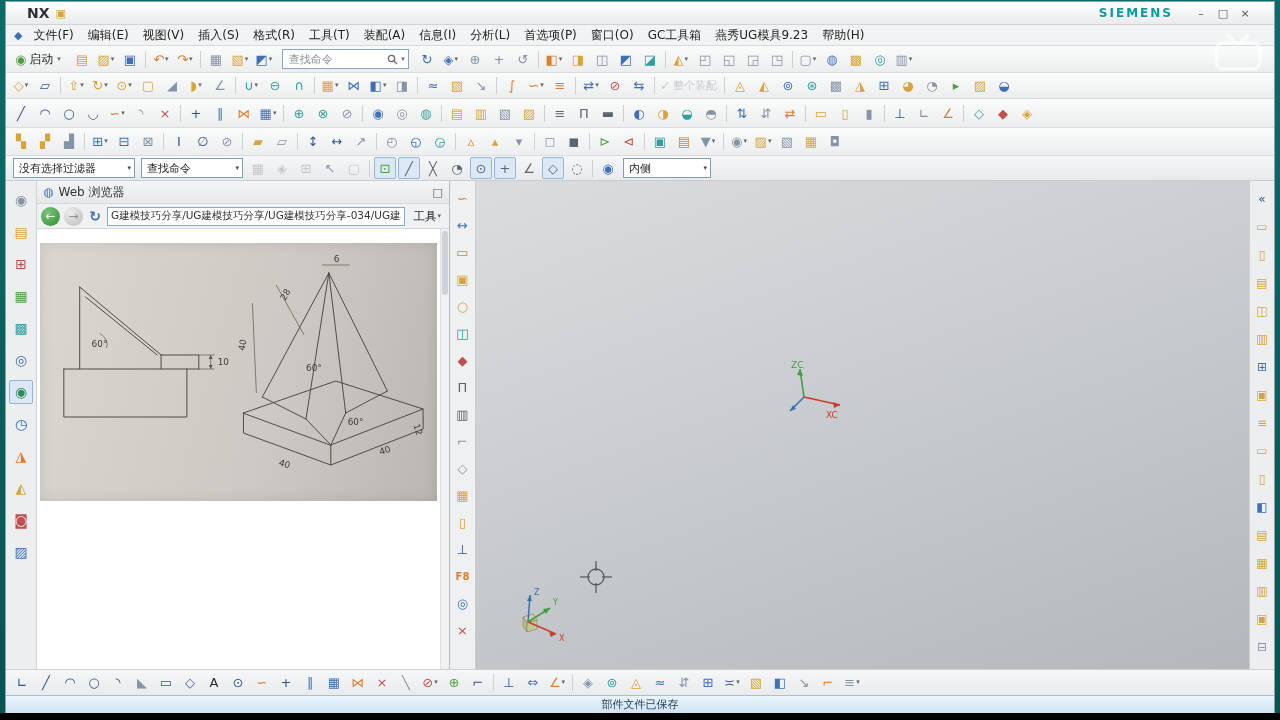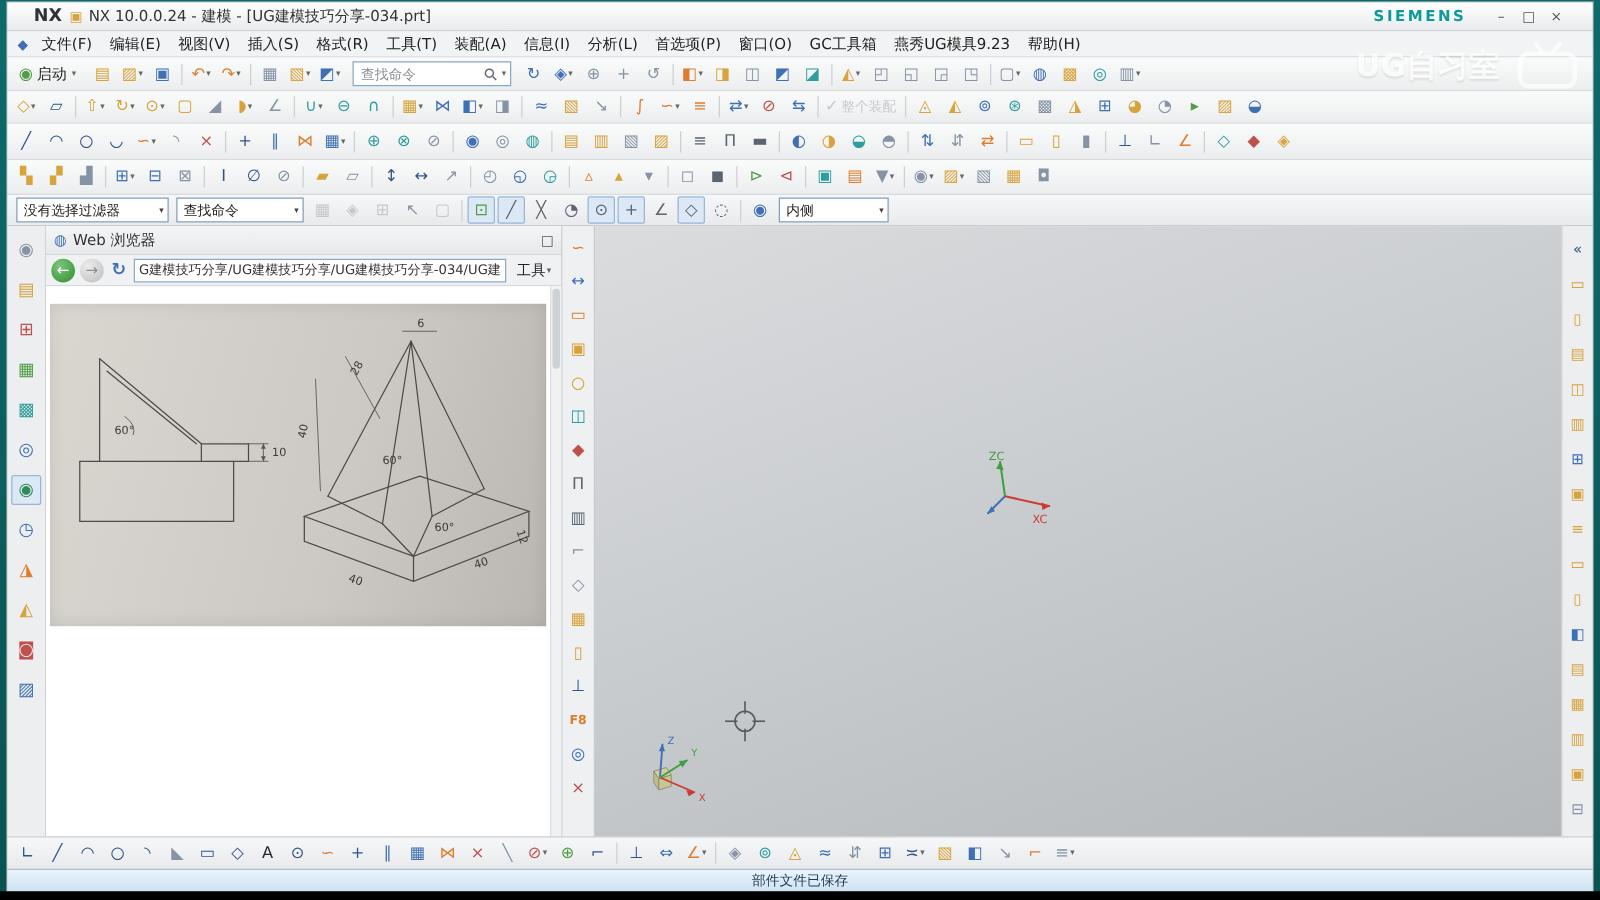--- a/index.html
+++ b/index.html
@@ -91,21 +91,20 @@
 </style>
 </head>
 <body>
 
 <div class="screen">
   <div class="window">
 
     <div class="titlebar">
       <span class="nx-logo">NX</span>
       <span class="app-doc-icon">▣</span>
-      <span class="title-text">NX 10.0.0.24 - 建模 - [UG建模技巧分享-034.prt]</span>
       <span class="brand">SIEMENS</span>
       <span class="win-controls">
         <span>–</span>
         <span>□</span>
         <span>×</span>
       </span>
     </div>
 
     <div class="menubar">
       <span class="menu-app-icon">◆</span>
@@ -1064,21 +1063,20 @@
           <span class="caret">▾</span>
         </span>
       </div>
 
     <div class="status-bar">
       <span>部件文件已保存</span>
     </div>
   </div>
 
   <div class="watermark">
-    <span class="watermark-text">UG自习室</span>
     <svg width="52" height="40" viewBox="0 0 52 40">
       <line x1="16" y1="3" x2="23" y2="11" stroke="rgba(255,255,255,.85)" stroke-width="3" stroke-linecap="round"></line>
       <line x1="36" y1="3" x2="29" y2="11" stroke="rgba(255,255,255,.85)" stroke-width="3" stroke-linecap="round"></line>
       <rect x="4" y="11" width="44" height="26" rx="7" fill="none" stroke="rgba(255,255,255,.85)" stroke-width="3.5"></rect>
     </svg>
   </div>
 
   <div class="black-bar"></div>
 </div>
 

